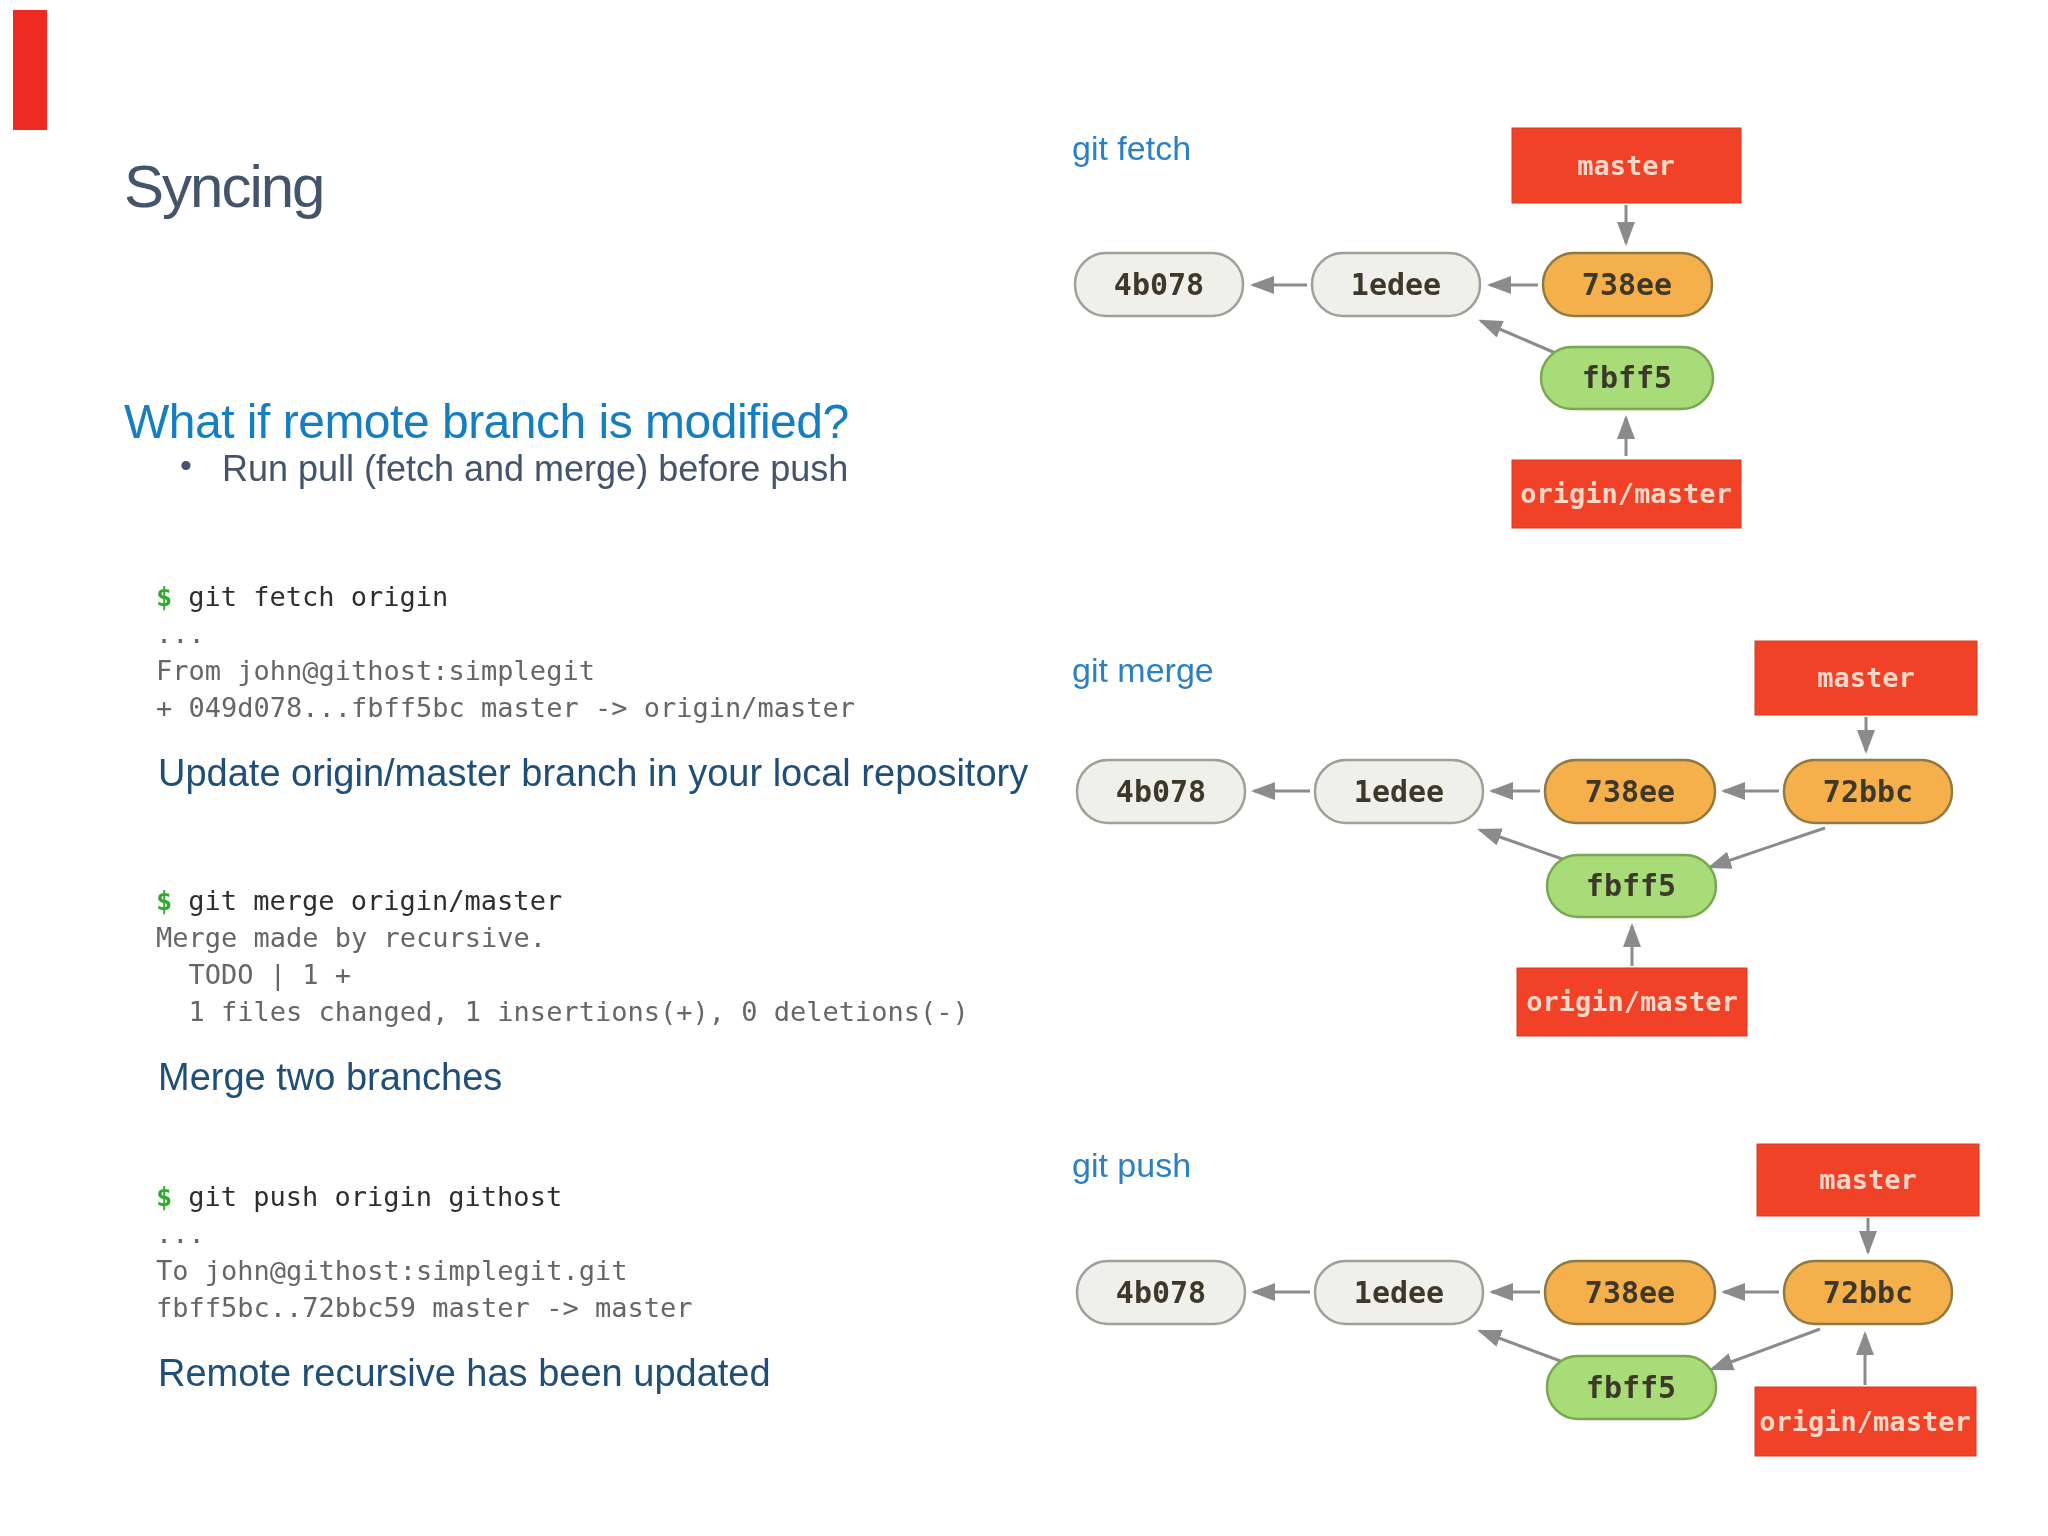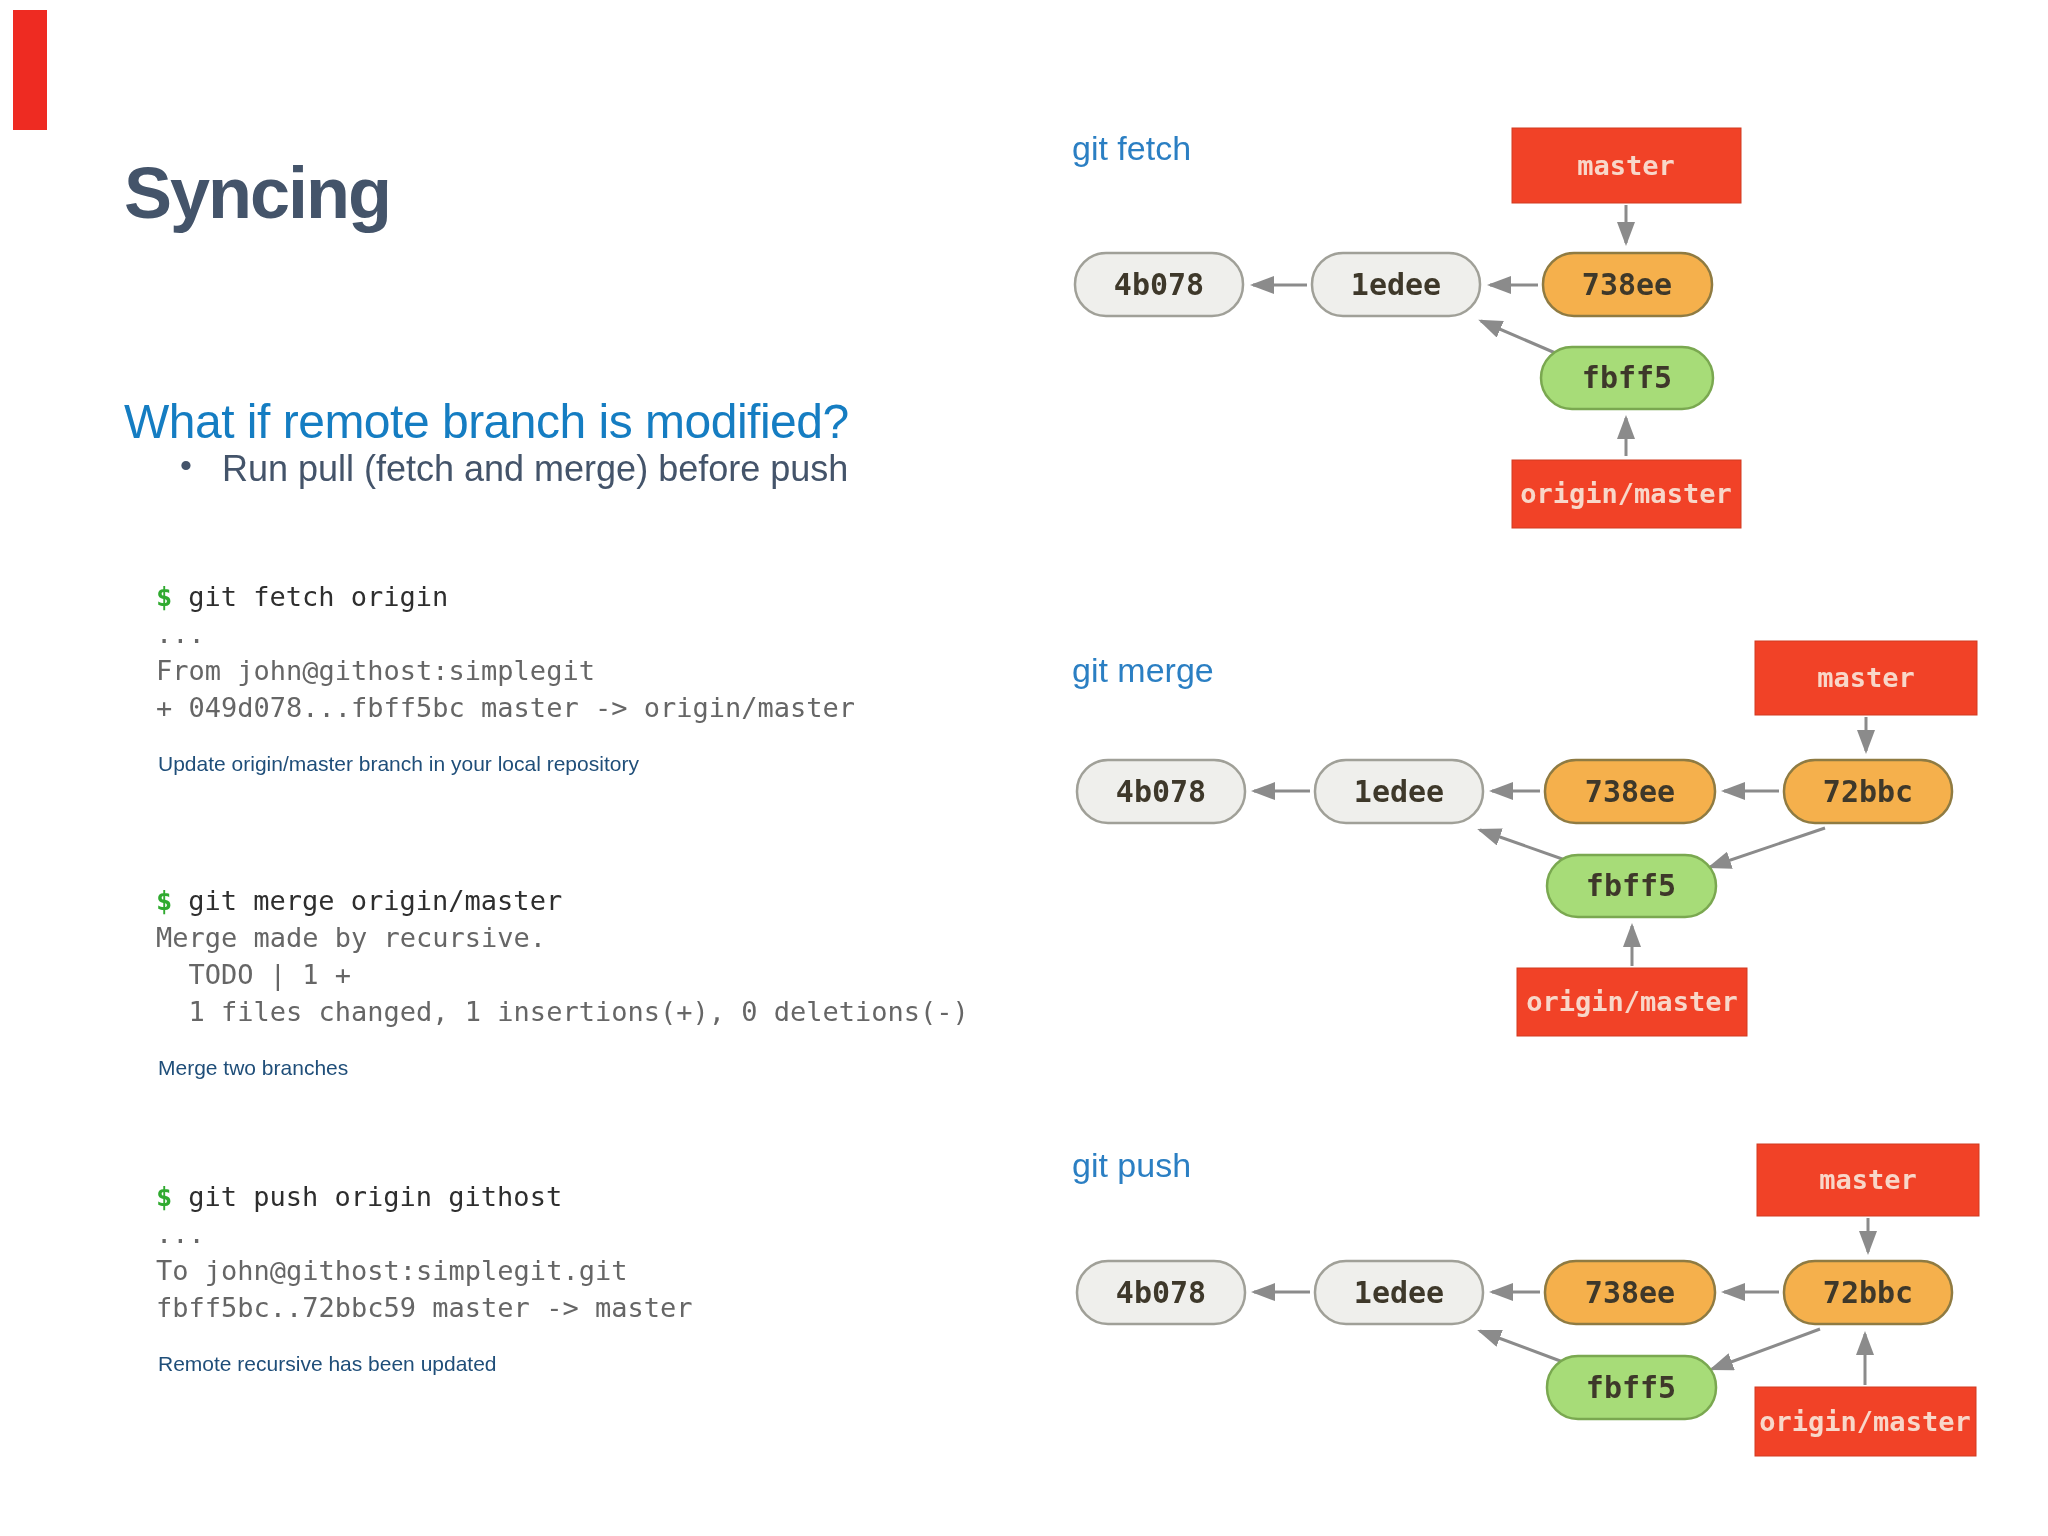--- a/index.html
+++ b/index.html
@@ -6,22 +6,22 @@
   .slide{
     position:relative;width:2048px;height:1536px;background:#ffffff;overflow:hidden;
     font-family:"Liberation Sans",sans-serif;
   }
   .accent-bar{
     position:absolute;left:13px;top:10px;width:34px;height:120px;
     background:var(--accent_bar_red,#ee2b22);
   }
   .title{
     position:absolute;left:124px;top:152px;
-    font-size:72px;letter-spacing:-2px;color:var(--title_text,#44546a);
-    font-weight:700;
+    font-size:60px;letter-spacing:-2px;color:var(--title_text,#44546a);
+    font-weight:400;
   }
   .heading{
     position:absolute;left:124px;top:394px;
     font-size:48px;letter-spacing:-0.5px;color:var(--heading_blue,#157dc2);
     font-weight:400;
   }
   .bullet-row{
     position:absolute;left:180px;top:448px;display:flex;align-items:baseline;
     color:var(--body_text,#44546a);
   }
@@ -30,21 +30,21 @@
   .code-block{
     position:absolute;left:126px;
     font-family:"DejaVu Sans Mono","Liberation Mono",monospace;
     font-size:27px;
   }
   .code-line{line-height:37px;white-space:pre;color:var(--output_text,#666666);margin-left:30px;}
   .code-line.cmd{color:var(--command_text,#2e2e2e);}
   .prompt{color:var(--prompt_green,#2faa2f);font-weight:700;margin-right:16px;}
   .note{
     font-family:"Liberation Sans",sans-serif;
-    font-size:21px;color:var(--note_navy,#1f4e79);
+    font-size:38px;color:var(--note_navy,#1f4e79);
     margin-top:26px;margin-left:32px;white-space:nowrap;
   }
   svg.diagram{position:absolute;display:block;}
   .diag-label{
     font-family:"Liberation Sans",sans-serif;
     font-size:34px;fill:var(--diagram_label_blue,#2b7fc3);
   }
   .pill{stroke-width:2.5;}
   .pill.gray{fill:var(--commit_gray,#efefec);stroke:#a0a098;}
   .pill.orange{fill:var(--commit_orange,#f5b04c);stroke:#8f7b42;}

